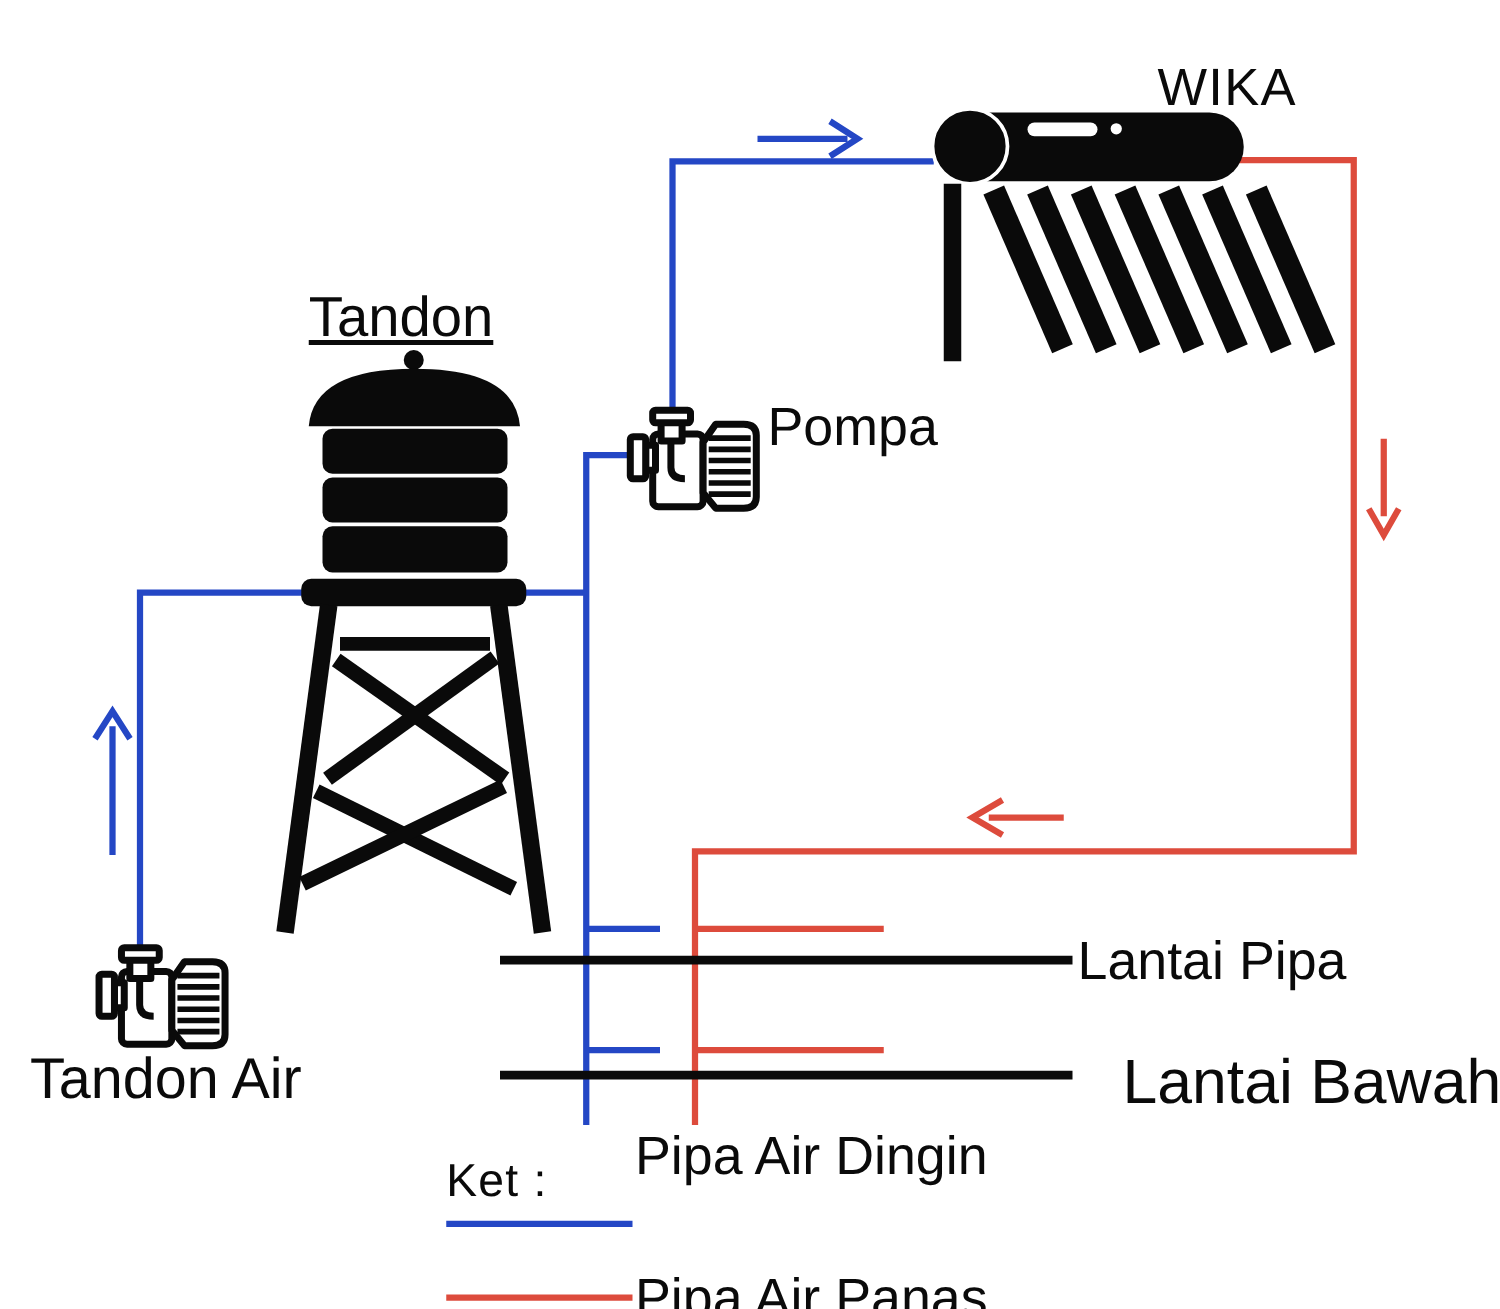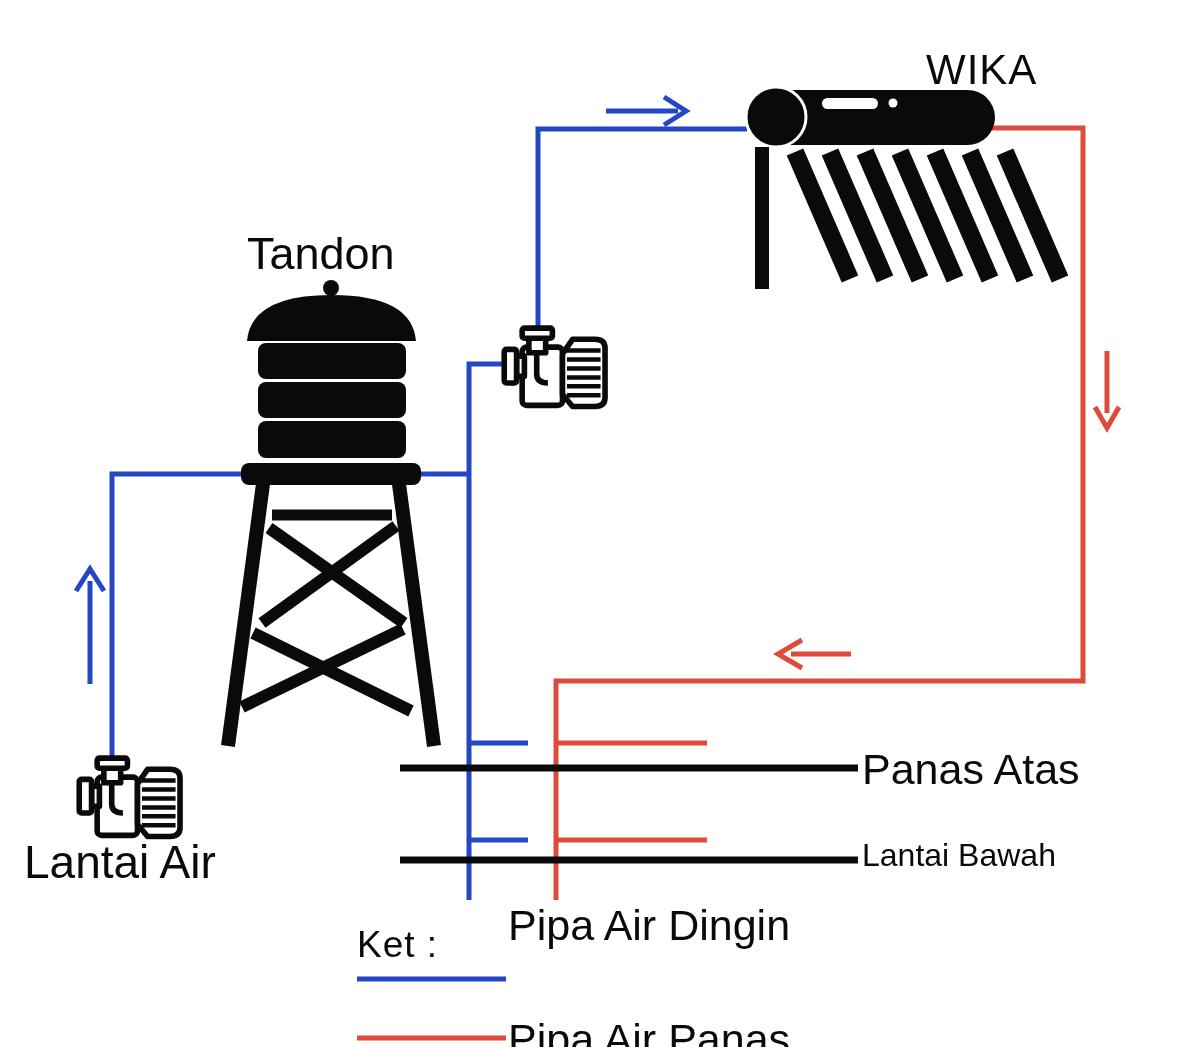--- a/index.html
+++ b/index.html
@@ -36,25 +36,25 @@
   .pump-fins{fill:none;stroke:var(--ink);stroke-width:4;}
   
   .lbl{
     position:absolute;
     white-space:nowrap;
     line-height:1.1;
     font-weight:500;
     color:var(--ink);
   }
   .lbl-wika{left:926px;top:36px;font-size:42px;letter-spacing:1px;}
-  .lbl-tandon{left:247px;top:218px;font-size:45px;}
+  .lbl-tandon{left:247px;top:218px;font-size:45px;text-decoration:underline;}
   .lbl-pump-mid{left:614px;top:302px;font-size:43px;line-height:1.35;}
   .lbl-pump-bottom{left:24px;top:826px;font-size:46px;}
   .lbl-floor-upper{left:862px;top:735px;font-size:43px;}
-  .lbl-floor-lower{left:862px;top:827px;font-size:32px;}
+  .lbl-floor-lower{left:898px;top:827px;font-size:50px;}
   .lbl-ket{left:357px;top:914px;font-size:37px;font-weight:400;letter-spacing:1px;}
   .lbl-legend-cold{left:508px;top:891px;font-size:43px;}
   .lbl-legend-hot{left:508px;top:1005px;font-size:43px;}
 </style>
 </head>
 <body>
 
 <div class="stage">
 
   <svg class="diagram-svg" width="1200" height="1047" viewBox="0 0 1200 1047">
@@ -150,21 +150,22 @@
 
     <path class="legend-line cold" d="M357 968 H506"></path>
     <path class="legend-line hot" d="M357 1027 H506"></path>
 
     <path class="dotted cold" d="M8 1038 H1200"></path>
   </svg>
 
   <div class="lbl lbl-wika">WIKA</div>
   <div class="lbl lbl-tandon">Tandon</div>
   <div class="lbl lbl-pump-mid">
+    <div>Pompa</div>
   </div>
-  <div class="lbl lbl-pump-bottom">Lantai Air</div>
-  <div class="lbl lbl-floor-upper">Panas Atas</div>
+  <div class="lbl lbl-pump-bottom">Tandon Air</div>
+  <div class="lbl lbl-floor-upper">Lantai Pipa</div>
   <div class="lbl lbl-floor-lower">Lantai Bawah</div>
   <div class="lbl lbl-ket">Ket :</div>
   <div class="lbl lbl-legend-cold">Pipa Air Dingin</div>
   <div class="lbl lbl-legend-hot">Pipa Air Panas</div>
 
 </div>
 
 </body></html>

